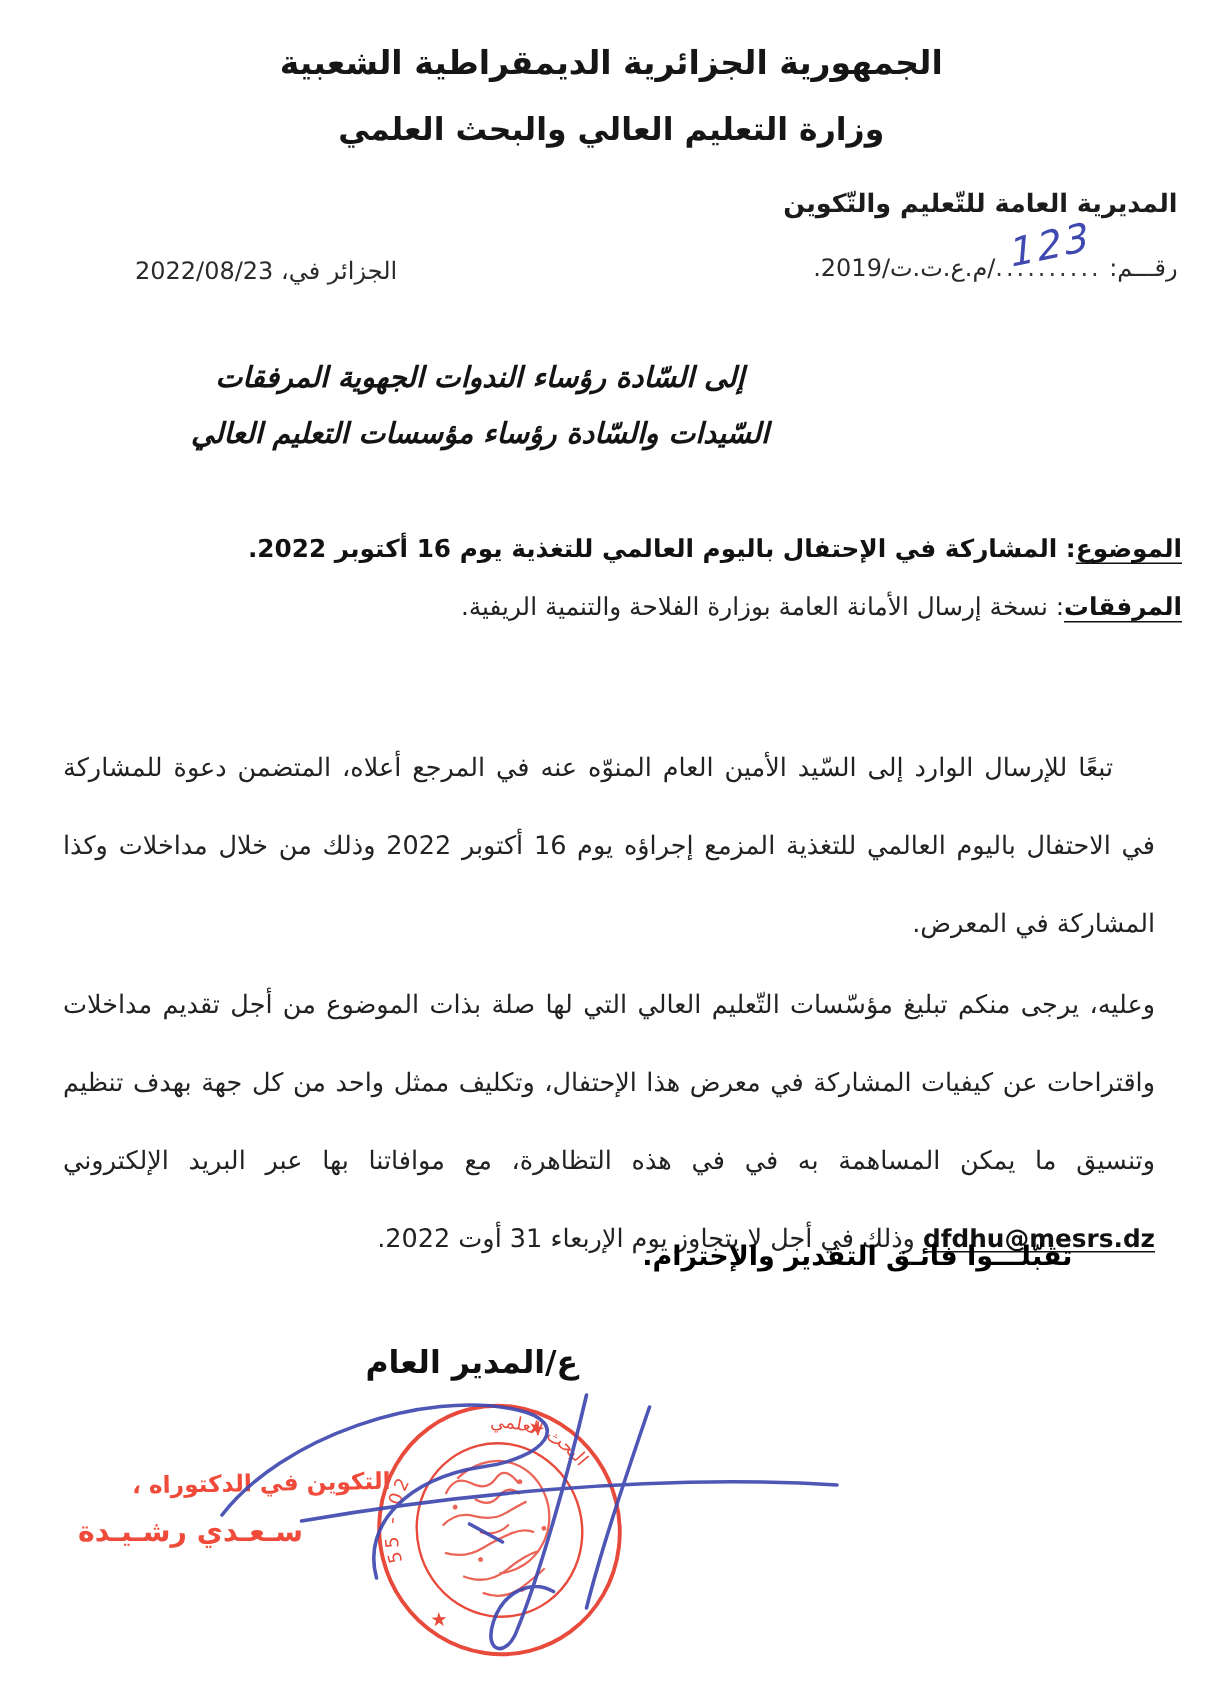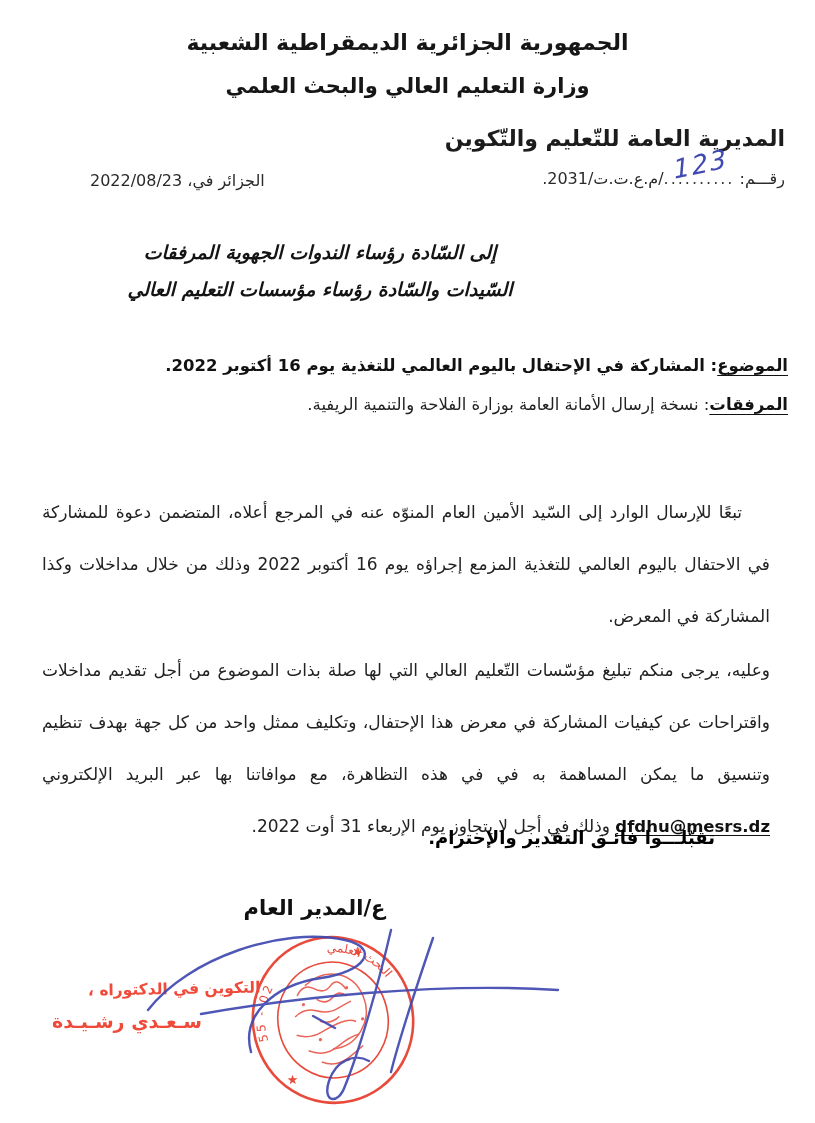--- a/index.html
+++ b/index.html
@@ -11,21 +11,21 @@
     overflow: hidden;
     font-family: "DejaVu Sans", sans-serif;
     direction: rtl;
     color: #1f1f1f;
   }
   .abs { position: absolute; }
 
   .hdr1 { top: 30px; left: 0; right: 0; text-align: center; font-size: 22px; font-weight: bold; color: #161616; }
   .hdr2 { top: 74px; left: 0; right: 0; text-align: center; font-size: 21px; font-weight: bold; color: #161616; }
 
-  .directorate { top: 126px; right: 30px; font-size: 22px; font-weight: bold; color: #1c1c1c; }
+  .directorate { top: 126px; right: 30px; font-size: 17px; font-weight: bold; color: #1c1c1c; }
 
   .number-line { top: 169px; right: 30px; font-size: 16px; color: #2a2a2a; white-space: nowrap; }
   .number-dots { position: relative; display: inline-block; min-width: 64px; letter-spacing: 2px; color: #3a3a3a; }
   .handwritten-number {
     position: absolute; right: 6px; top: -20px;
     color: #3f49b0; font-size: 26px; font-style: italic;
     transform: rotate(-12deg) skewX(-6deg);
     font-family: "DejaVu Sans", sans-serif;
   }
   .date-line { top: 171px; left: 90px; font-size: 16px; color: #2a2a2a; direction: rtl; }
@@ -69,21 +69,21 @@
 <body>
 
 <div class="page">
 
   <div class="abs hdr1">الجمهورية الجزائرية الديمقراطية الشعبية</div>
   <div class="abs hdr2">وزارة التعليم العالي والبحث العلمي</div>
   <div class="abs directorate">المديرية العامة للتّعليم والتّكوين</div>
 
   <div class="abs number-line">
     <span>رقـــم:</span>
-    <span class="number-dots"><span>..........</span><span class="handwritten-number">123</span></span><span>/م.ع.ت.ت/2031.</span>
+    <span class="number-dots"><span>..........</span><span class="handwritten-number">123</span></span><span>/م.ع.ت.ت/2019.</span>
   </div>
 
   <div class="abs date-line">الجزائر في، 2022/08/23</div>
 
   <div class="abs addressee">
     <div>إلى السّادة رؤساء الندوات الجهوية المرفقات</div>
     <div>السّيدات والسّادة رؤساء مؤسسات التعليم العالي</div>
   </div>
 
   <div class="abs refs">

